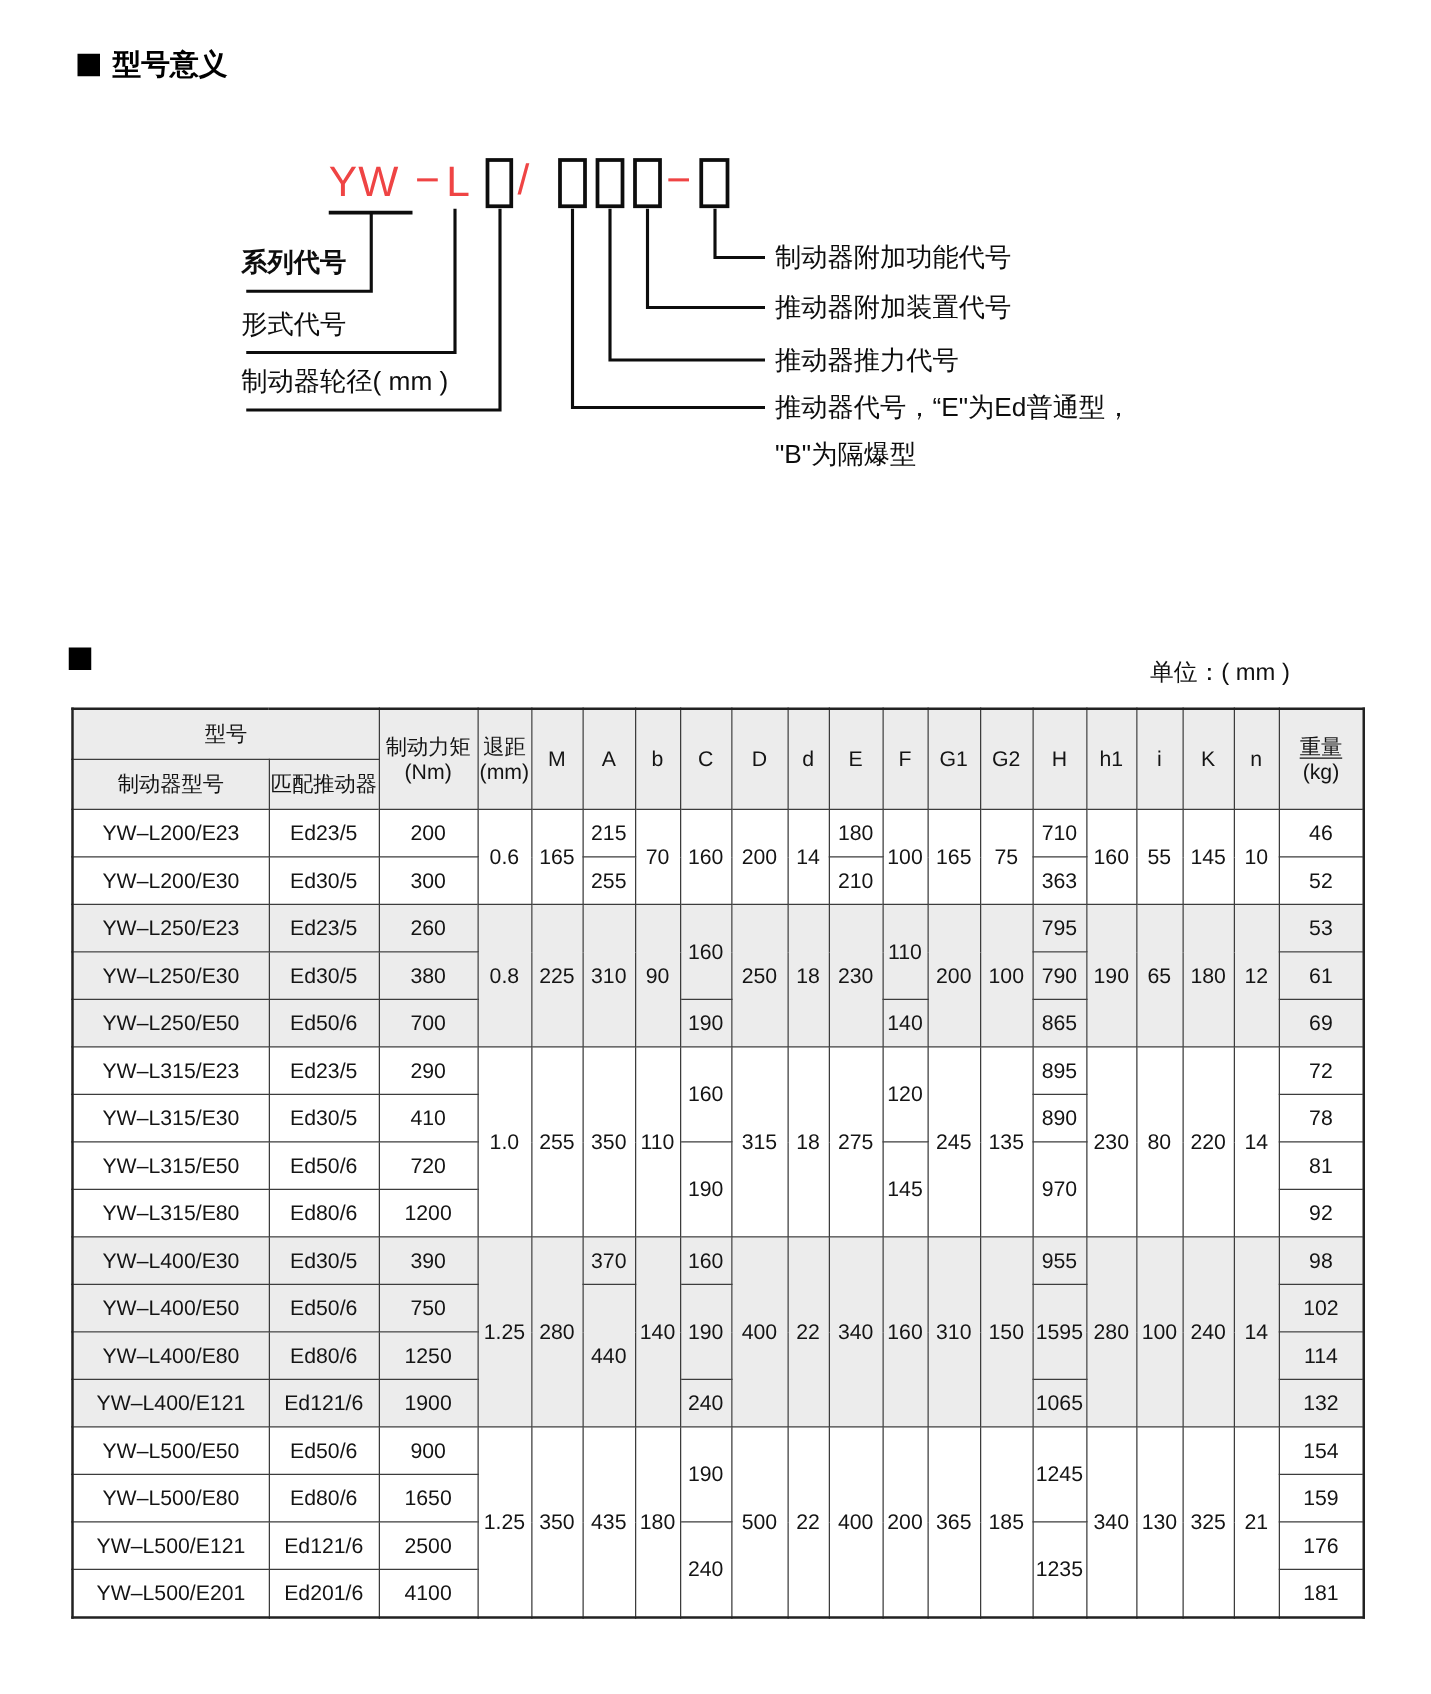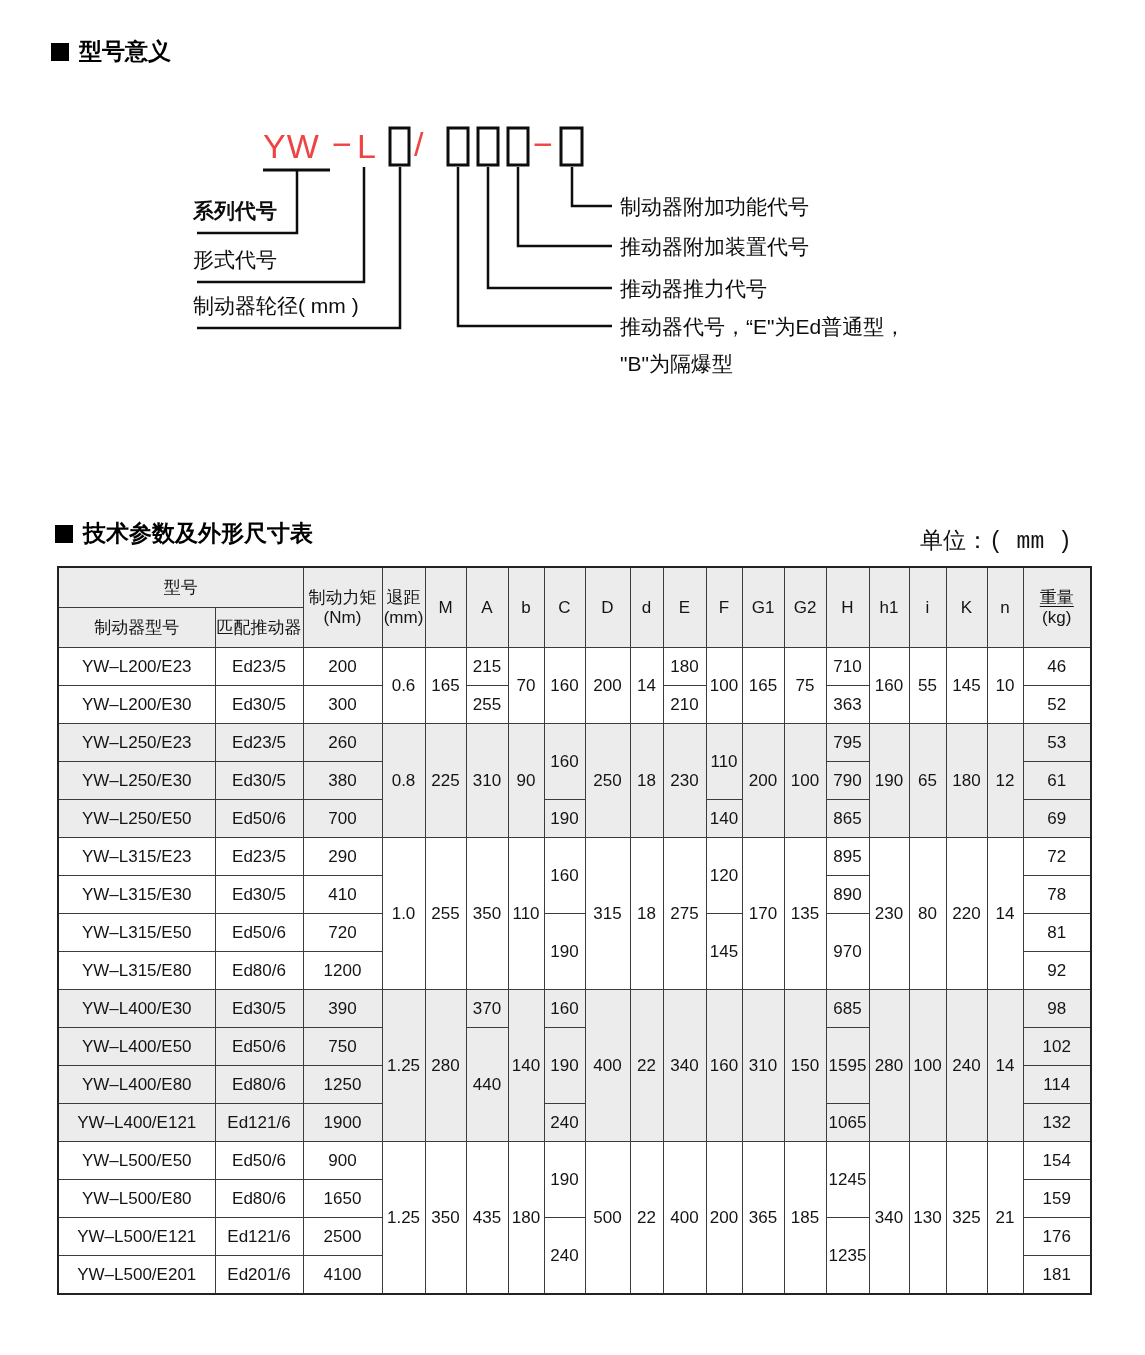--- a/index.html
+++ b/index.html
@@ -5,41 +5,41 @@
   html,body{margin:0;padding:0;}
   body{
     width:1145px;height:1355px;position:relative;background:#ffffff;
     font-family:"Liberation Sans", sans-serif;color:#111;
     -webkit-font-smoothing:antialiased;
   }
   .abs{position:absolute;}
   
   .sec-title{display:flex;align-items:center;gap:10px;font-size:23px;font-weight:bold;color:#000;}
   .sq{width:18px;height:18px;background:#000;display:inline-block;}
-  .unit-note{font-size:23px;color:#111;font-family:Liberation Mono, monospace;}
+  .unit-note{font-size:19px;color:#111;}
   
   .code-txt{font-size:34px;line-height:42px;font-weight:500;color:#ef4444;letter-spacing:1px;}
   .dg-label{font-size:21px;line-height:24px;color:#0d0d0d;white-space:nowrap;font-weight:500;}
   
   table.spec{border-collapse:collapse;table-layout:fixed;width:1033px;border:2px solid #222;background:#fff;padding-left:23px;}
   table.spec th, table.spec td{
     border:1px solid #3c3c3c;text-align:center;vertical-align:middle;
     padding:0;font-size:17px;font-weight:normal;color:#141414;
     overflow:hidden;white-space:nowrap;
   }
   table.spec thead th{background:#ececec;height:39px;line-height:20px;}
   table.spec tbody td{height:37px;}
   table.spec tbody tr.shaded td{background:#ececec;}
   .hdr-2line{font-size:16px;line-height:18px;}
   .u-line{text-decoration:underline;text-underline-offset:3px;}
 </style>
 </head>
 <body>
 
-<div class="abs sec-title" style="left:51px;top:36px;">
+<div class="abs sec-title" style="left:62px;top:36px;">
   <span class="sq"></span>
   <span>型号意义</span>
 </div>
 
 <div class="abs" style="left:0;top:0;width:1145px;height:480px;">
 
   <svg class="abs" style="left:0;top:0;" width="1145" height="480" viewBox="0 0 1145 480">
 
     <rect x="390" y="128" width="19" height="37" fill="#fff" stroke="#0d0d0d" stroke-width="3"></rect>
     <rect x="448" y="128" width="20" height="37" fill="#fff" stroke="#0d0d0d" stroke-width="3"></rect>
@@ -71,21 +71,20 @@
 
   <div class="abs dg-label" style="left:620px;top:195px;">制动器附加功能代号</div>
   <div class="abs dg-label" style="left:620px;top:235px;">推动器附加装置代号</div>
   <div class="abs dg-label" style="left:620px;top:277px;">推动器推力代号</div>
   <div class="abs dg-label" style="left:620px;top:315px;">推动器代号，“E"为Ed普通型，</div>
   <div class="abs dg-label" style="left:620px;top:352px;">"B"为隔爆型</div>
 </div>
 
 <div class="abs sec-title" style="left:55px;top:518px;">
   <span class="sq"></span>
-  <span>技术参数及外形尺寸表</span>
 </div>
 <div class="abs unit-note" style="left:920px;top:525px;">单位：( mm )</div>
 
 <div class="abs" style="left:57px;top:566px;">
 <table class="spec">
   <colgroup>
     <col style="width:157px">
         <col style="width:88px">
         <col style="width:79px">
         <col style="width:43px">
@@ -218,21 +217,21 @@
           <td>290</td>
           <td rowspan="4">1.0</td>
           <td rowspan="4">255</td>
           <td rowspan="4">350</td>
           <td rowspan="4">110</td>
           <td rowspan="2">160</td>
           <td rowspan="4">315</td>
           <td rowspan="4">18</td>
           <td rowspan="4">275</td>
           <td rowspan="2">120</td>
-          <td rowspan="4">170</td>
+          <td rowspan="4">245</td>
           <td rowspan="4">135</td>
           <td>895</td>
           <td rowspan="4">230</td>
           <td rowspan="4">80</td>
           <td rowspan="4">220</td>
           <td rowspan="4">14</td>
           <td>72</td>
         </tr>
         <tr>
           <td>YW–L315/E30</td>
@@ -264,21 +263,21 @@
           <td rowspan="4">280</td>
           <td>370</td>
           <td rowspan="4">140</td>
           <td>160</td>
           <td rowspan="4">400</td>
           <td rowspan="4">22</td>
           <td rowspan="4">340</td>
           <td rowspan="4">160</td>
           <td rowspan="4">310</td>
           <td rowspan="4">150</td>
-          <td>685</td>
+          <td>955</td>
           <td rowspan="4">280</td>
           <td rowspan="4">100</td>
           <td rowspan="4">240</td>
           <td rowspan="4">14</td>
           <td>98</td>
         </tr>
         <tr class="shaded">
           <td>YW–L400/E50</td>
           <td>Ed50/6</td>
           <td>750</td>

